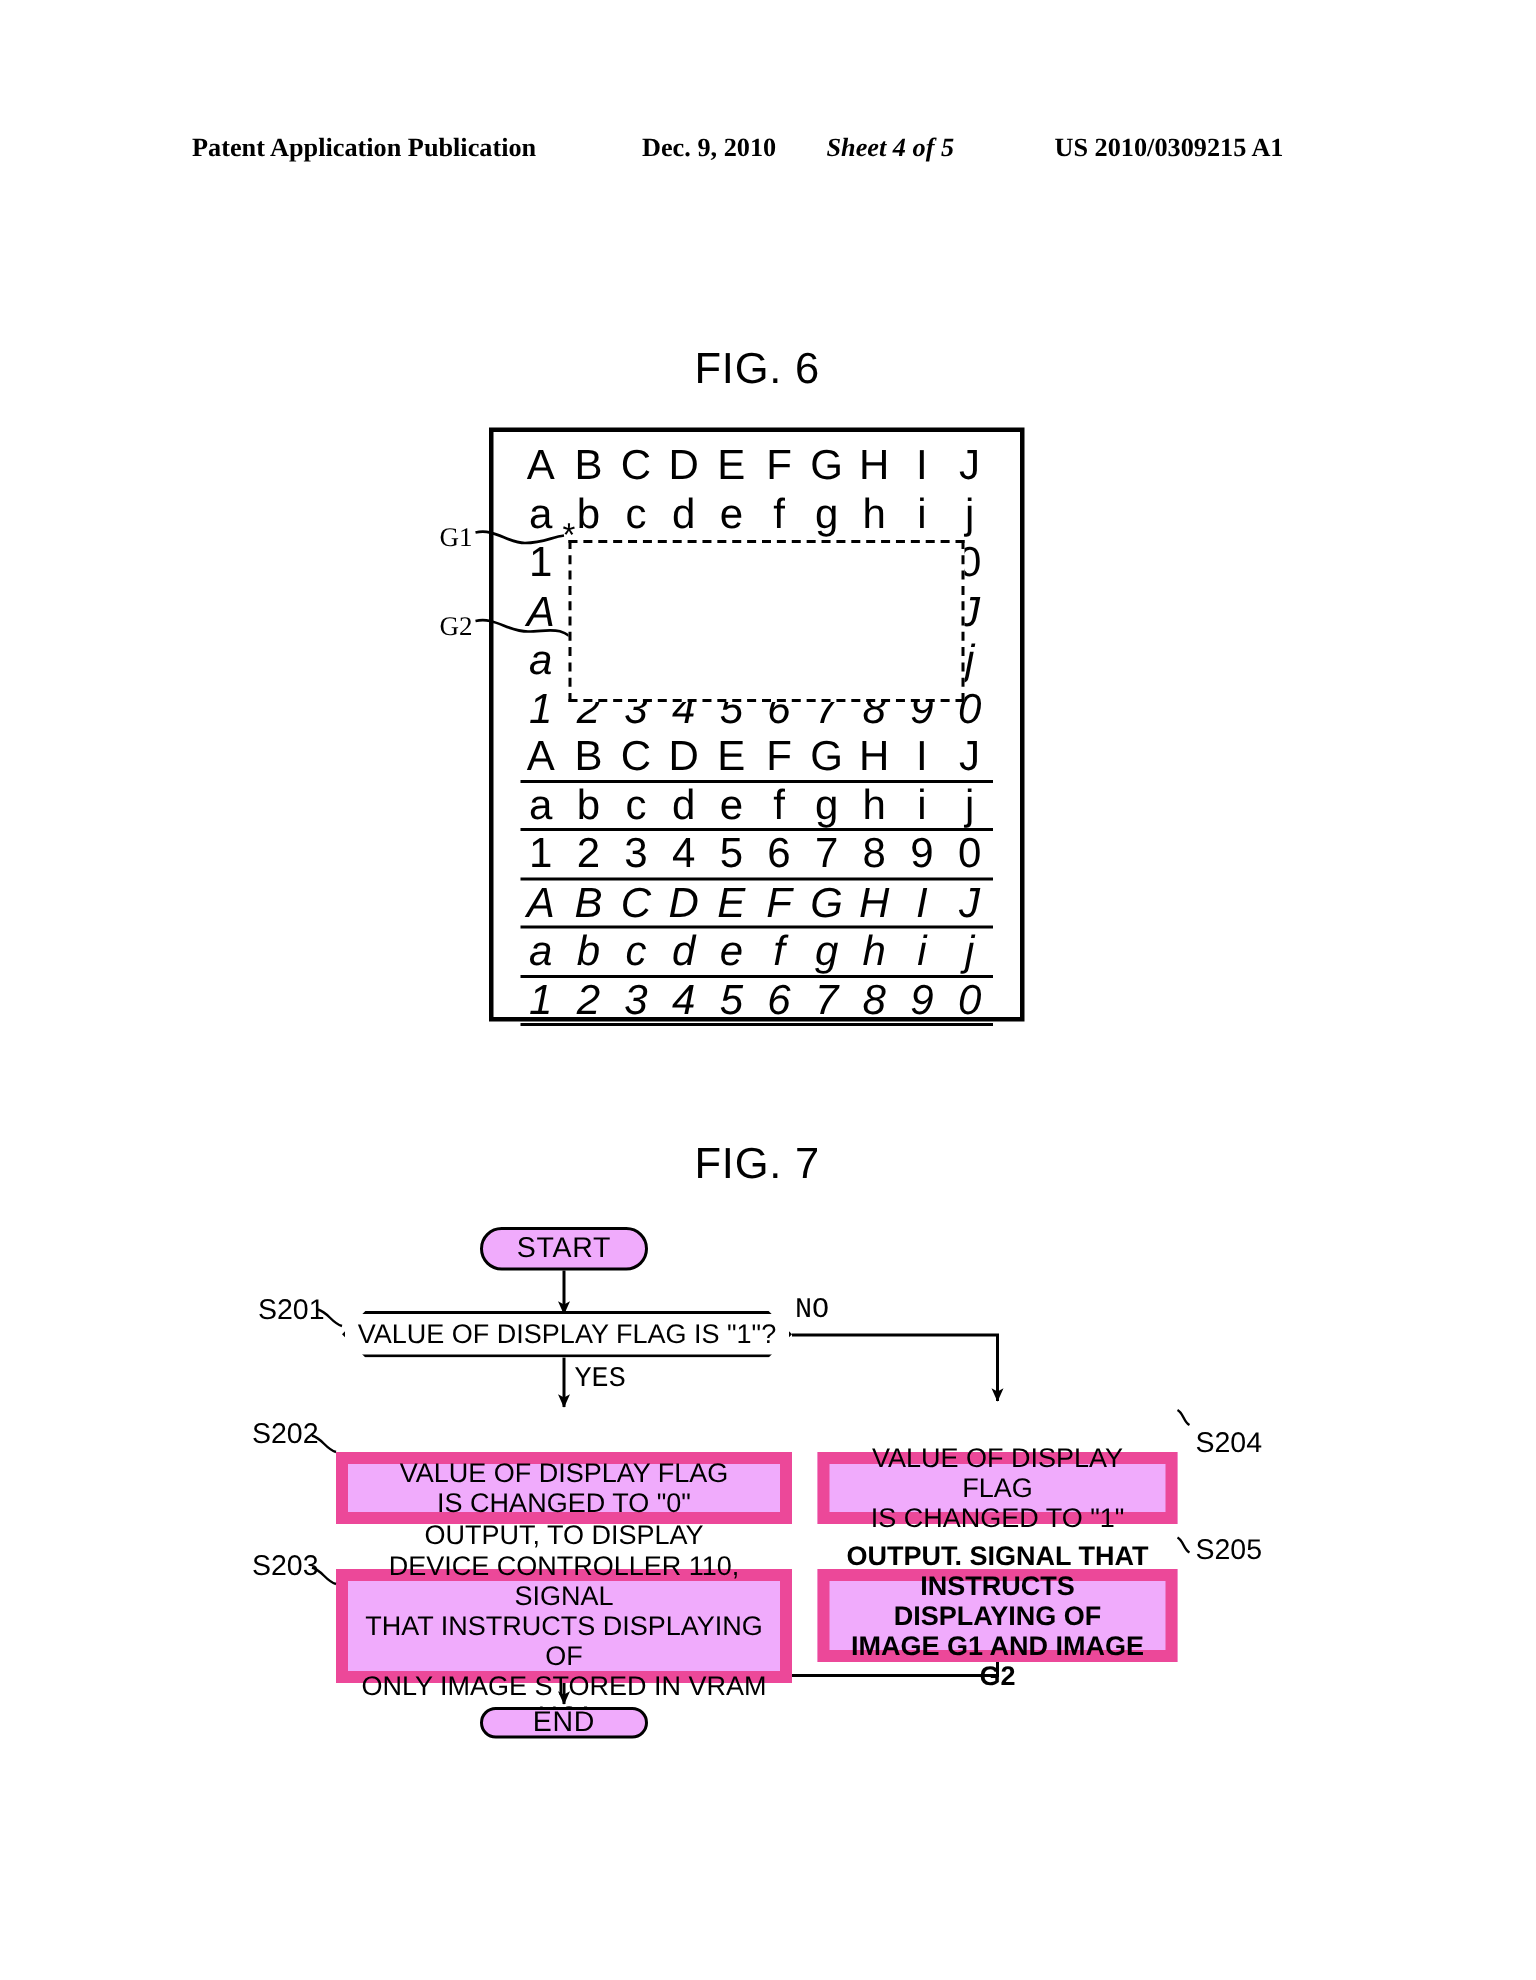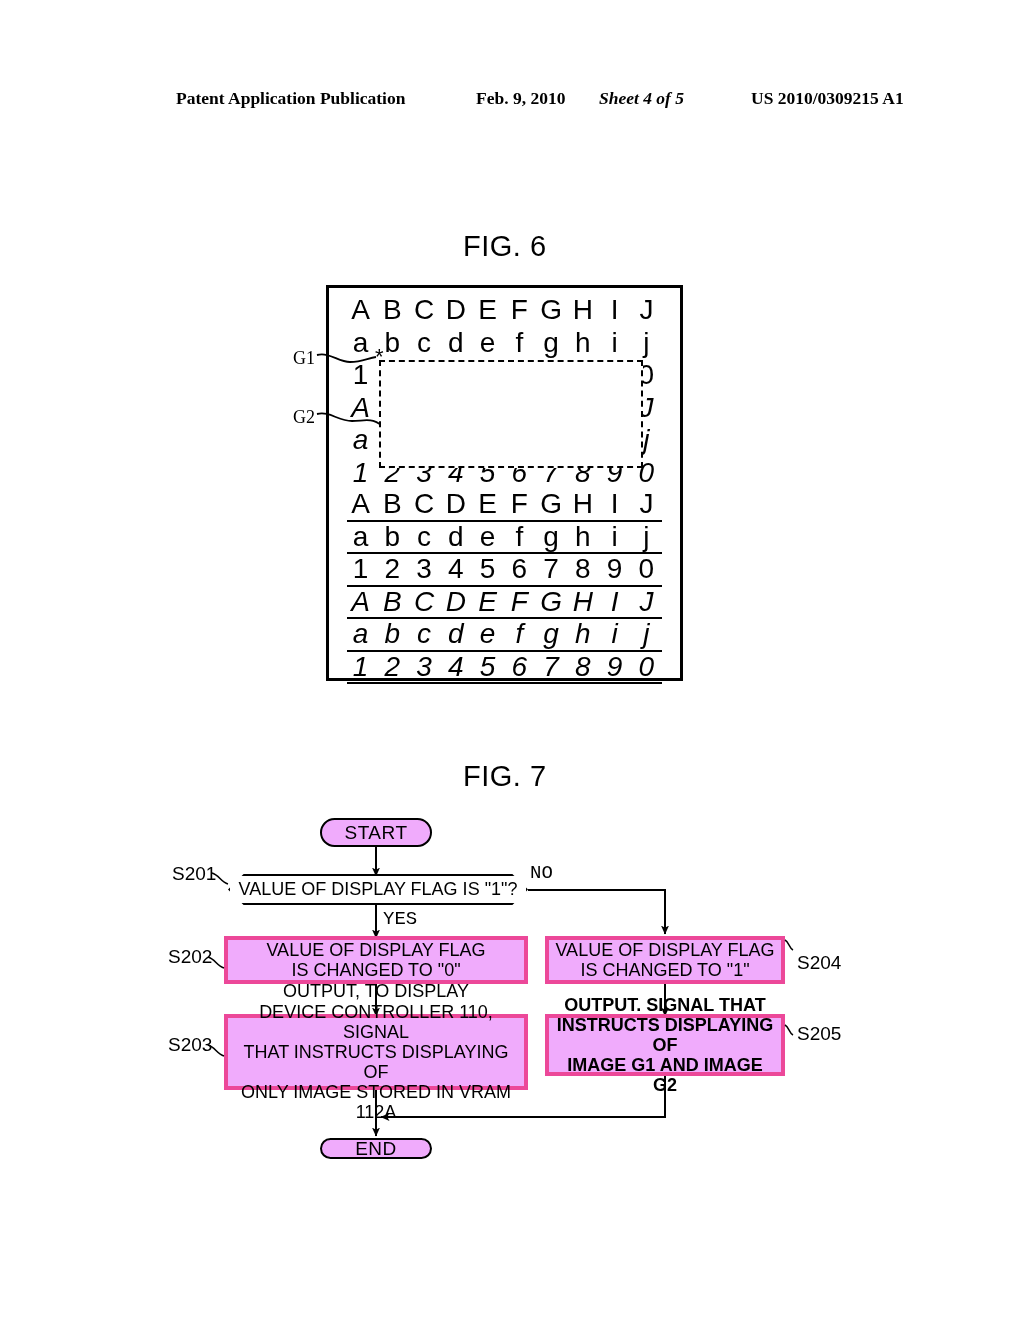--- a/index.html
+++ b/index.html
@@ -19,21 +19,20 @@
   
   #page-header {
     position: absolute;
     left: 0; right: 0;
     top: 88px;
     height: 24px;
     font-family: "Liberation Serif", serif;
     font-weight: bold;
     font-size: 17.5px;
     letter-spacing: 0px;
-    margin-left: 48px;
   }
   #page-header .hdr-pub   { position:absolute; left:128px;  top:0; white-space:nowrap; }
   #page-header .hdr-date  { position:absolute; left:428px;  top:0; white-space:nowrap; }
   #page-header .hdr-sheet { position:absolute; left:551px;  top:0; white-space:nowrap;font-style:italic; }
   #page-header .hdr-pat   { position:absolute; left:703px;  top:0; white-space:nowrap; }
 
   
   .fig-caption {
     position: absolute;
     font-family: "Liberation Sans", sans-serif;
@@ -143,24 +142,25 @@
   #node-end   { left: 320px; top: 1138px; width: 112px; height: 21px; }
 
   #node-s201 {
     left: 228px; top: 874px; width: 300px; height: 31px;
     font-size: 18px;
     border: 2px solid #000;
     background: #fff;
     clip-path: polygon(0% 50%, 5.2% 0%, 94.8% 0%, 100% 50%, 94.8% 100%, 5.2% 100%);
   }
   .procbox {
-    border: 4px solid #ec4899;
+    border: 8px solid #ec4899;
     font-size: 18px;
     line-height: 1.12;
     padding: 2px 4px;
+    margin-top: 32px;
   }
   #node-s202 { left: 224px; top: 936px; width: 304px; height: 48px; }
   #node-s203 { left: 224px; top: 1014px; width: 304px; height: 76px; }
   #node-s204 { left: 545px; top: 936px; width: 240px; height: 48px; }
   #node-s205 { left: 545px; top: 1014px; width: 240px; height: 62px; font-weight: bold; }
 
   .step-tag {
     position: absolute;
     font-family: "Liberation Sans", sans-serif;
     font-size: 19px;
@@ -179,21 +179,21 @@
     white-space: nowrap;
   }
   #label-no  { left: 530px; top: 862px; }
   #label-yes { left: 383px; top: 908px; }
 </style>
 </head>
 <body>
 
 <div id="page-header">
   <span class="hdr-pub">Patent Application Publication</span>
-  <span class="hdr-date">Feb. 9, 2010</span>
+  <span class="hdr-date">Dec. 9, 2010</span>
   <span class="hdr-sheet">Sheet 4 of 5</span>
   <span class="hdr-pat">US 2010/0309215 A1</span>
 </div>
 
 <div class="fig-caption" id="fig6-caption">FIG. 6</div>
 
 <div id="fig6">
   <div id="fig6-rows">
       <div class="g6row">
         <span class="gl">A</span>

